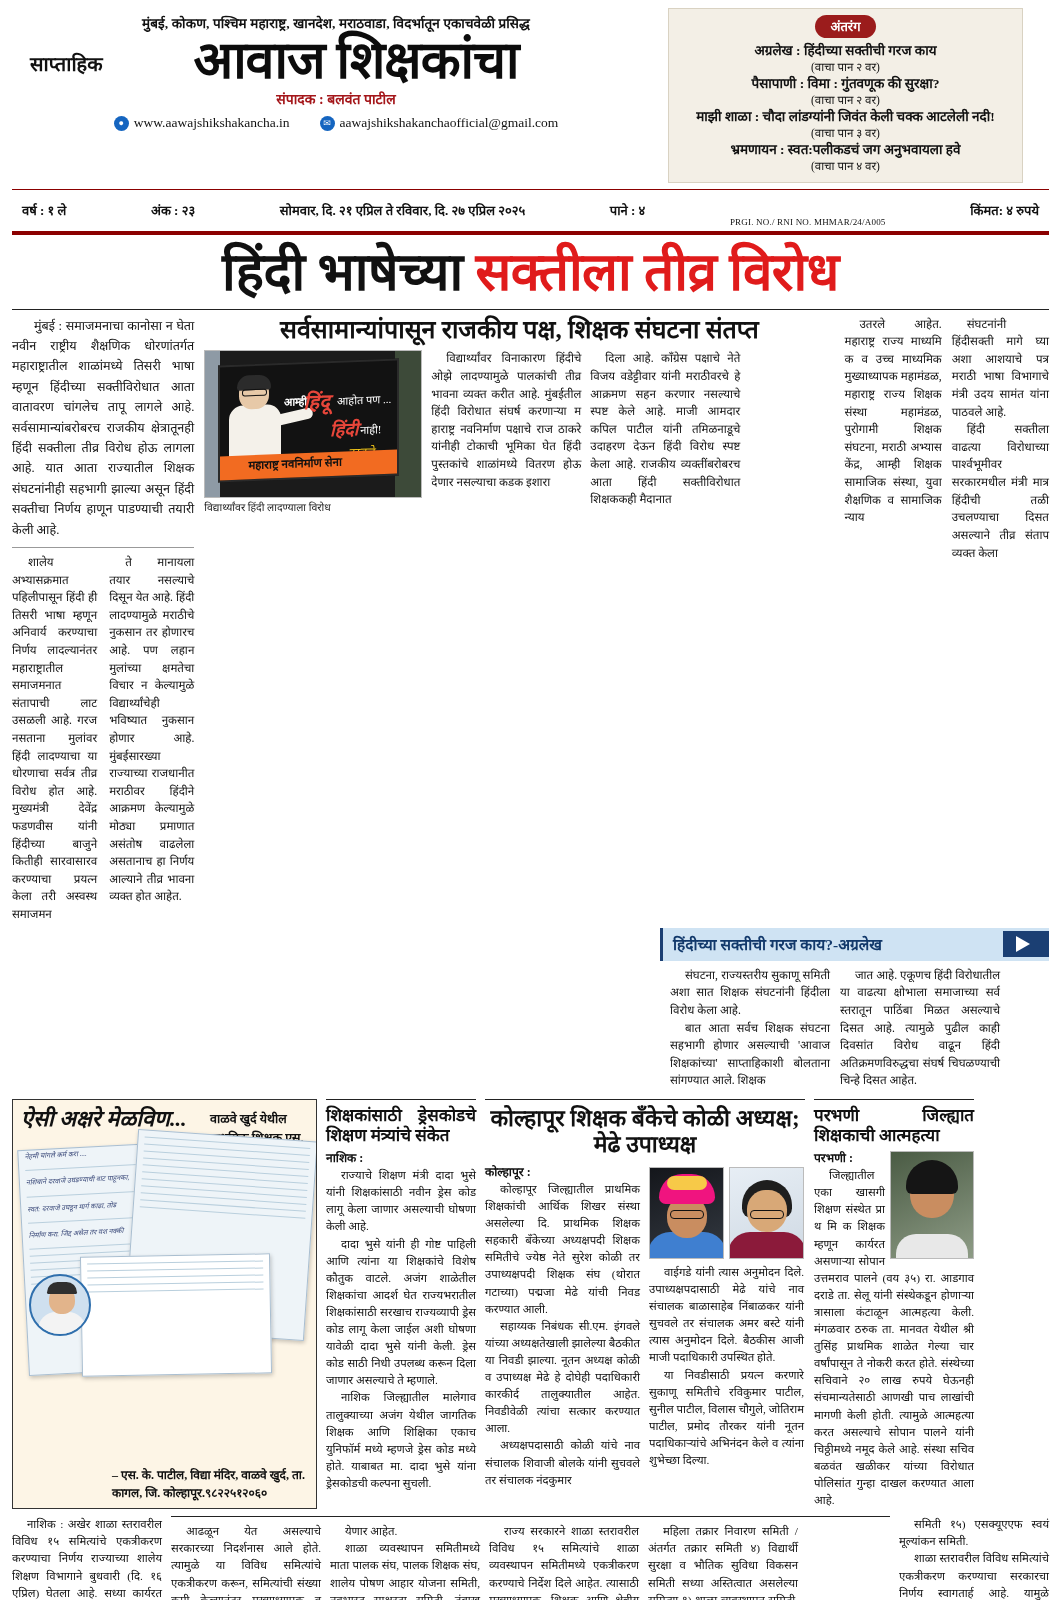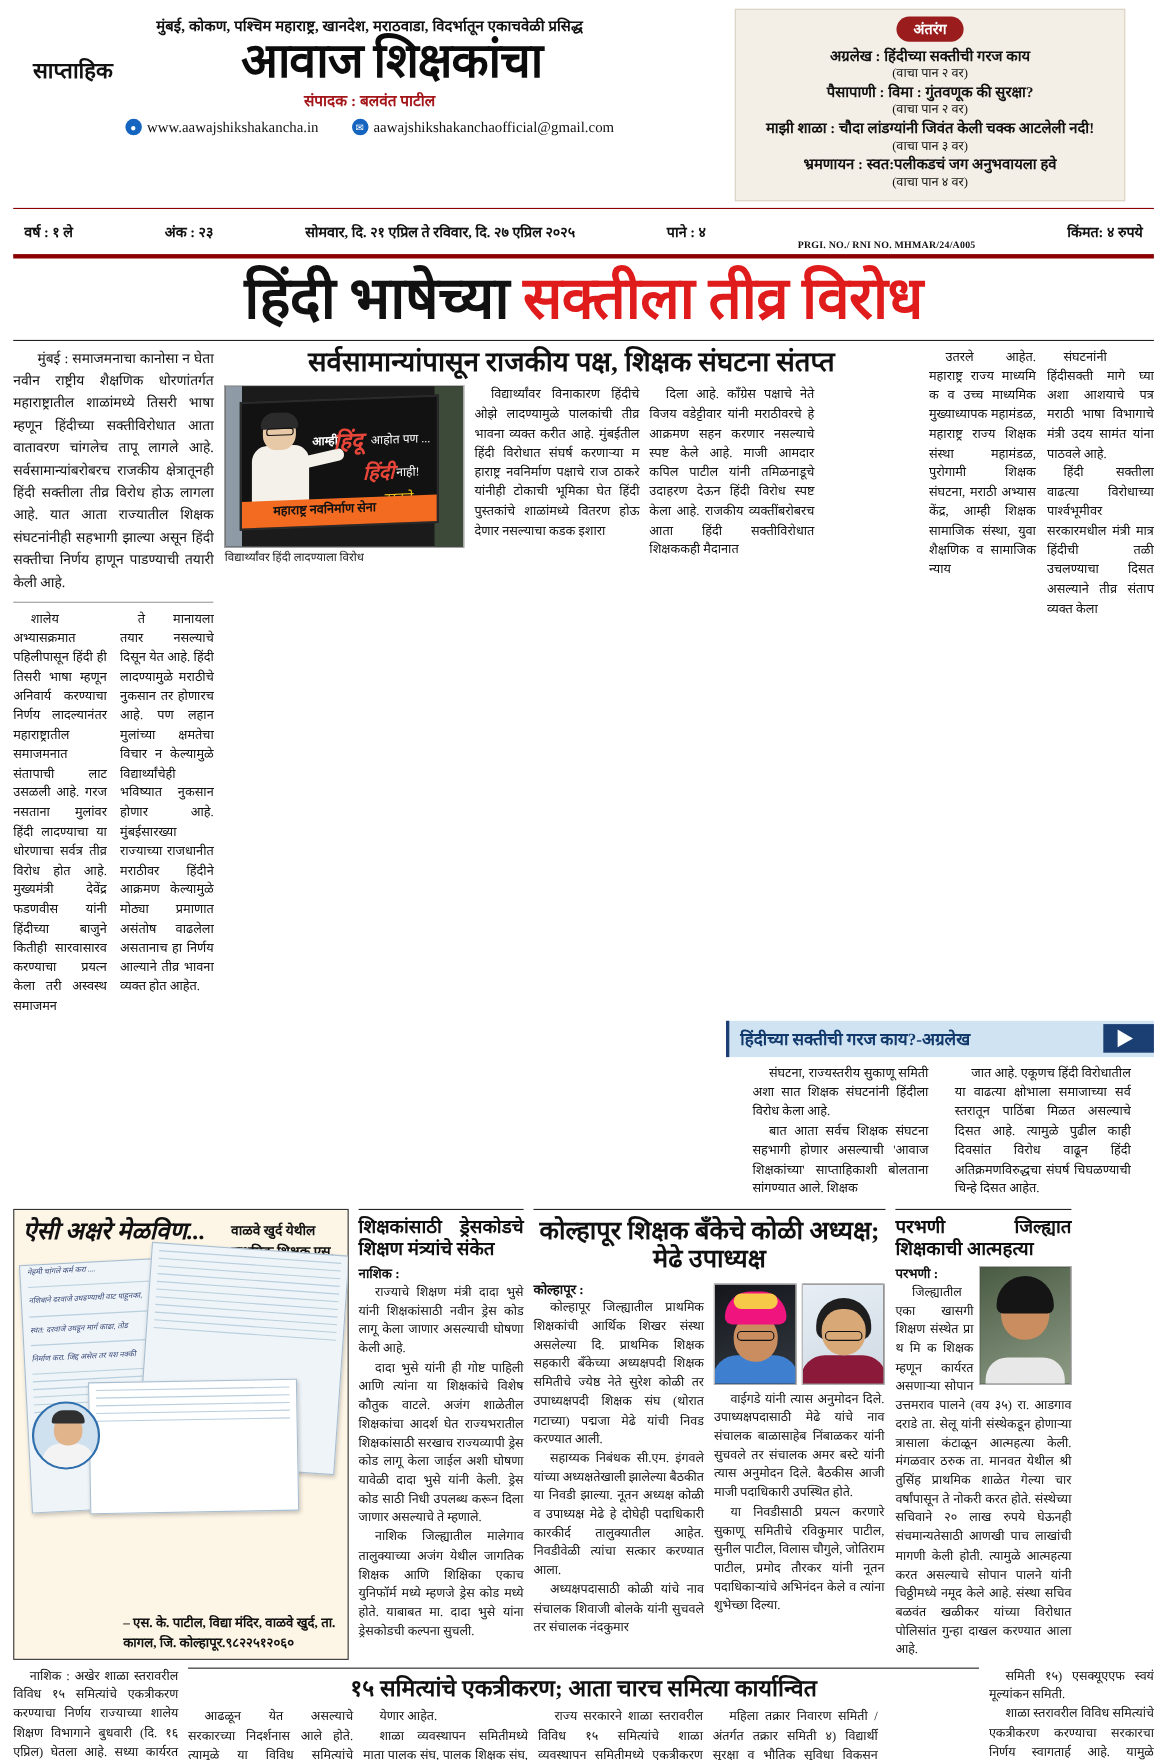--- a/index.html
+++ b/index.html
@@ -18,21 +18,21 @@
   .mast-strap {
     text-align: center; font-size: 13.5px; font-weight: bold;
     letter-spacing: .1px; padding: 6px 0 2px; color: #111;
   }
   .mast-title-wrap { position: relative; text-align: center; }
   .mast-saptahik {
     position: absolute; left: 18px; top: 16px;
     font-size: 20px; font-weight: bold; color: #111;
   }
   .mast-title {
-    font-size: 44px; font-weight: bold; line-height: 1.02;
+    font-size: 52px; font-weight: bold; line-height: 1.02;
     letter-spacing: -1px; color: #0c0c0c; padding-left: 40px;
   }
   .mast-editor {
     text-align: center; font-size: 14px; font-weight: bold;
     color: #a4161a; margin-top: 2px;
   }
   .mast-contact {
     display: flex; justify-content: center; gap: 30px;
     align-items: center; margin-top: 7px; font-size: 13.5px;
     font-family: "Liberation Serif", serif;
@@ -57,21 +57,21 @@
   }
   .antarang-item { font-size: 13.5px; font-weight: bold; line-height: 1.3; }
   .antarang-sub { font-size: 11.5px; font-weight: normal; line-height: 1.35; }
 
   
   .rule-thin { border-top: 1.5px solid #8b0000; margin-top: 6px; }
   .dateline {
     display: flex; align-items: center; justify-content: space-between;
     font-size: 13px; font-weight: bold; padding: 3px 10px 4px;
   }
-  .dateline .rni { font-size: 9px; font-weight: bold; letter-spacing: .2px; margin-top: 24px; }
+  .dateline .rni { font-size: 9px; font-weight: normal; letter-spacing: .2px; margin-top: 24px; }
   .rule-thick { border-top: 4px solid #8b0000; }
 
   
   .main-head {
     text-align: center; font-size: 53px; font-weight: bold;
     line-height: 1.12; padding: 8px 0 2px; letter-spacing: -.5px;
   }
   .main-head .red { color: #e01b1b; }
   .hr-black { border-top: 1px solid #222; margin: 4px 0 6px; }
 
@@ -418,21 +418,21 @@
   <div style="display:flex;">
     <div style="width:648px;"></div>
     <div style="flex:1;">
       <div class="blue-band">
         <span class="bt">हिंदीच्या सक्तीची गरज काय?-अग्रलेख</span>
         <span class="arrow"></span>
       </div>
     </div>
   </div>
 
-  <div style="display:flex; gap:24px;">
+  <div style="display:flex; gap:10px;">
     <div style="width:648px;"></div>
     <div class="col" style="width:160px;">
       <p style="text-indent:15px;">संघटना, राज्यस्तरीय सुकाणू समिती अशा सात शिक्षक संघटनांनी हिंदीला विरोध केला आहे.</p>
       <p style="text-indent:15px;">बात आता सर्वच शिक्षक संघटना सहभागी होणार असल्याची 'आवाज शिक्षकांच्या' साप्ताहिकाशी बोलताना सांगण्यात आले. शिक्षक</p>
     </div>
     <div class="col" style="width:160px;">
       <p style="text-indent:15px;">जात आहे. एकूणच हिंदी विरोधातील या वाढत्या क्षोभाला समाजाच्या सर्व स्तरातून पाठिंबा मिळत असल्याचे दिसत आहे. त्यामुळे पुढील काही दिवसांत विरोध वाढून हिंदी अतिक्रमणविरुद्धचा संघर्ष चिघळण्याची चिन्हे दिसत आहेत.</p>
     </div>
   </div>
 
@@ -551,21 +551,20 @@
 
   <div class="bottom">
 
     <div class="bcol" style="width:150px;">
       <p>नाशिक : अखेर शाळा स्तरावरील विविध १५ समित्यांचे एकत्रीकरण करण्याचा निर्णय राज्याच्या शालेय शिक्षण विभागाने बुधवारी (दि. १६ एप्रिल) घेतला आहे. सध्या कार्यरत असलेल्या १५ समित्यांच्या आता नवीन केवळ चारच समित्या कार्यान्वित करण्यात येणार आहेत. या निर्णयाची येत्या शैक्षणिक वर्षापासून अंम लबजावणी केली जाणार आहे. राज्य सरकारने याबाबतचा अध्यादेश बुधवारी सायंकाळी राज्याचे शिक्षण आयुक्त, सर्व विभागीय आयुक्त, जिल्हाधिकारी, मुख्य कार्यकारी अधिकारी आणि जिल्हा शिक्षणाधिकारी यांना उपलब्ध करून दिला आहे.</p>
 
     </div>
 
     <div style="flex:1;">
       <div class="hr-top"></div>
-      <div class="bottom-sub">१५ समित्यांचे एकत्रीकरण; आता चारच समित्या कार्यान्वित</div>
       <div style="display:flex; gap:9px;">
         <div class="bcol" style="width:150px;">
           <p>आढळून येत असल्याचे सरकारच्या निदर्शनास आले होते. त्यामुळे या विविध समित्यांचे एकत्रीकरण करून, समित्यांची संख्या कमी केल्यानंतर मुख्याध्यापक व शिक्षकांना आता अध्ययन, अध्यापनासाठी व शालेय कामकाजासाठी अधिकचा वेळ उपलब्ध होणार आहे. यांच उद्देशाने राज्याच्या शालेय शिक्षण विभागाने हा निर्णय घेतला आहे.</p>
 
         </div>
         <div class="bcol" style="width:150px;">
           <p>येणार आहेत.</p>
           <p>शाळा व्यवस्थापन समितीमध्ये माता पालक संघ, पालक शिक्षक संघ, शालेय पोषण आहार योजना समिती, नवभारत साक्षरता समिती, तंबाखू सनियंत्रण समिती आणि एसक्यूएएफ स्वयंमूल्यांकन या समित्यांचे विलिनीकरण करण्यात आले आहे.</p>
 
         </div>

